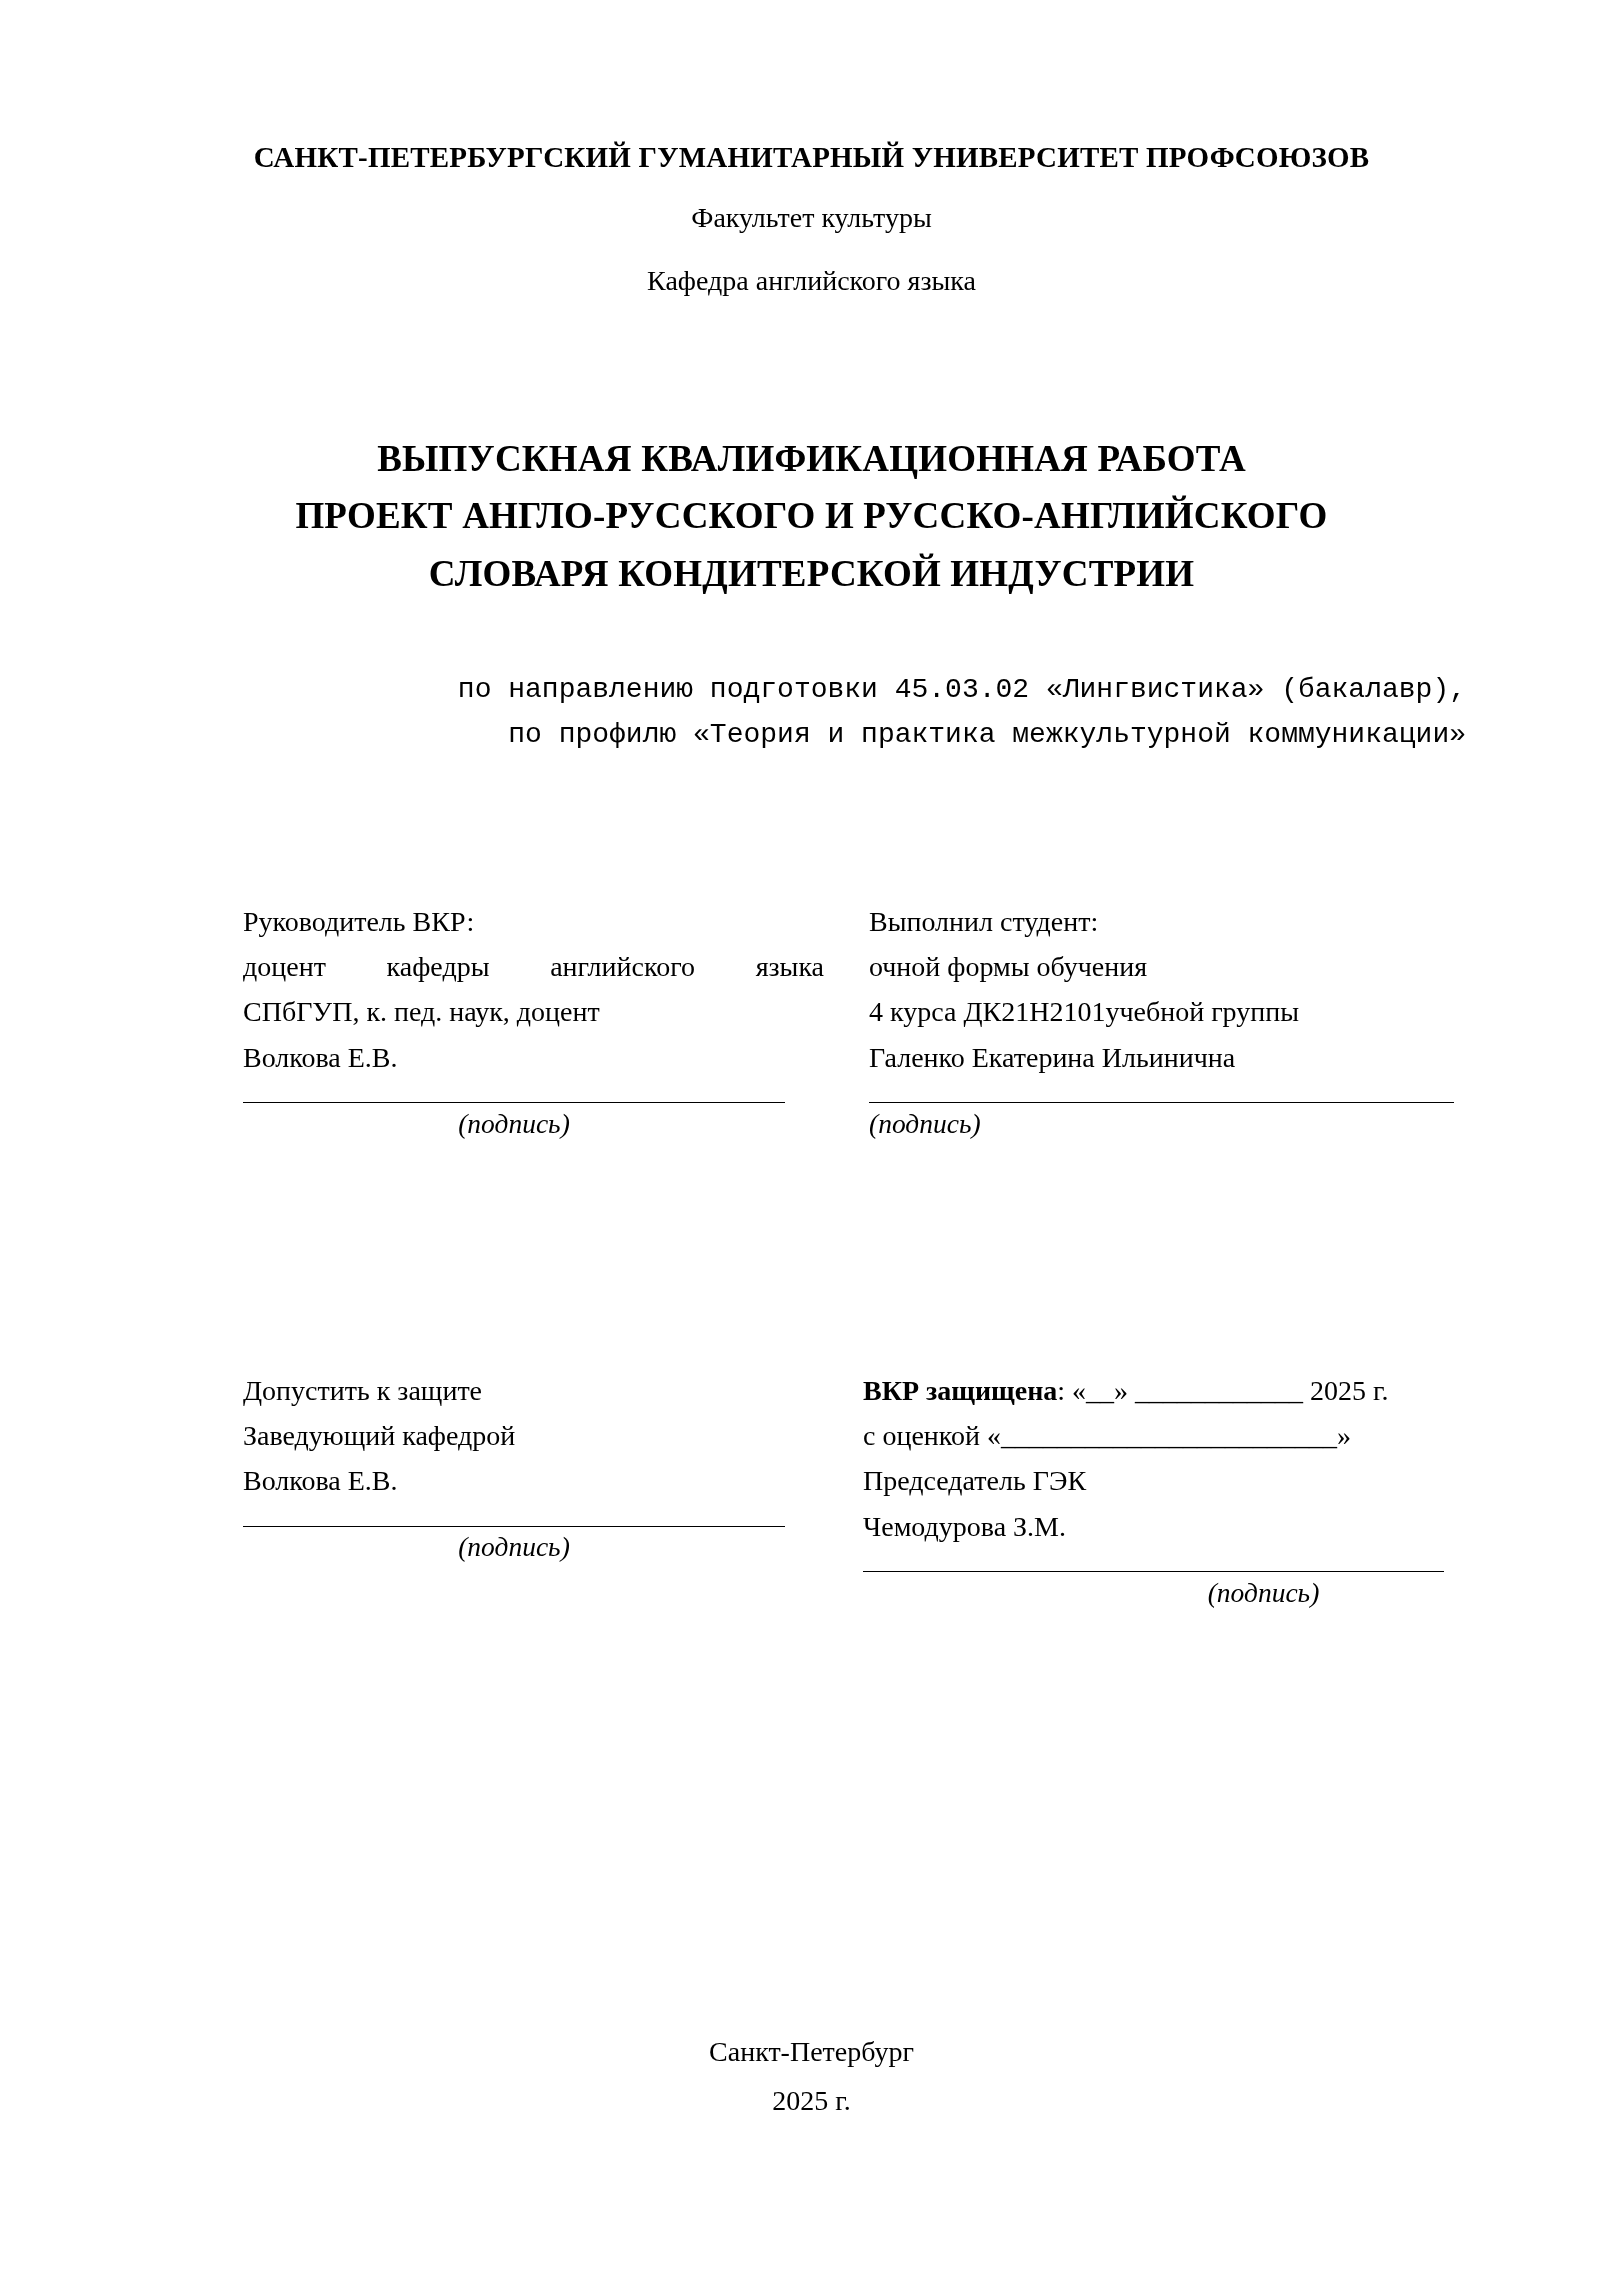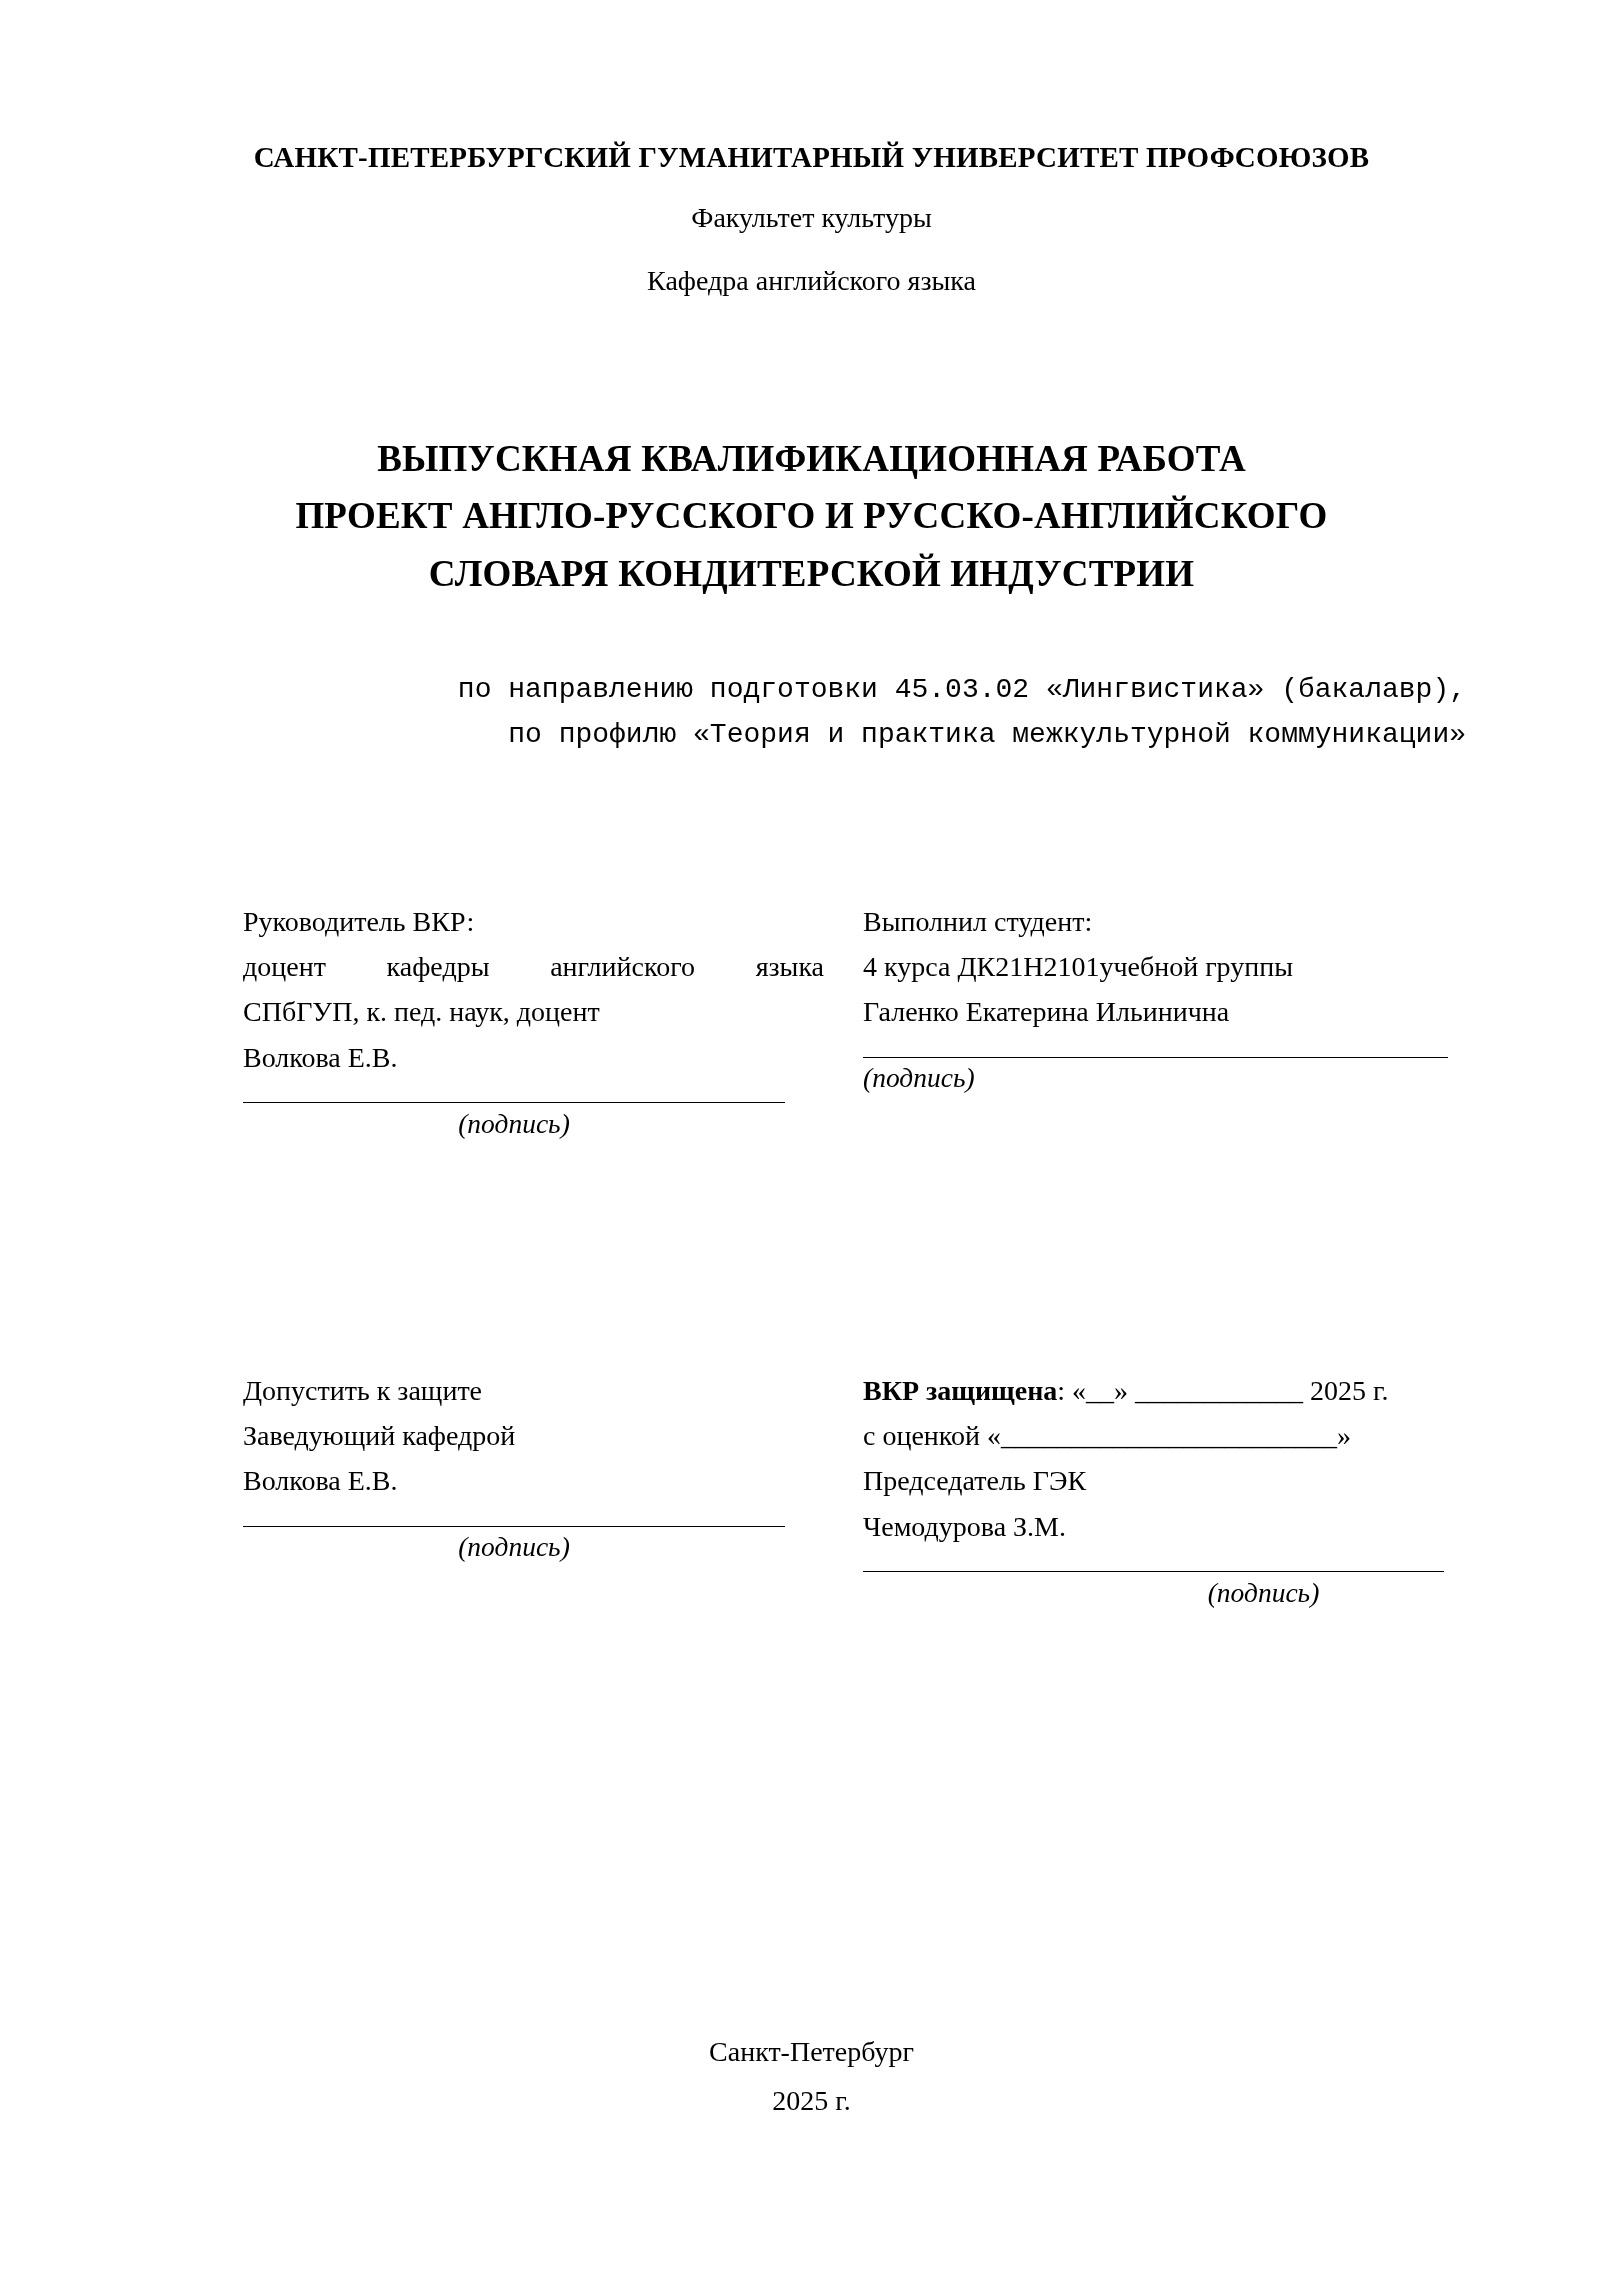--- a/index.html
+++ b/index.html
@@ -58,21 +58,21 @@
     font-family: Liberation Mono, monospace;
   }
   .direction .line {
     font-size: 28px;
     line-height: 1.6;
   }
 
   .people {
     margin-top: 141px;
     display: flex;
-    justify-content: flex-start;
+    justify-content: space-between;
     align-items: flex-start;
   }
   .col-left {
     width: 581px;
     margin-left: 86px;
   }
   .col-right {
     width: 597px;
     margin-left: 39px;
   }
@@ -149,20 +149,21 @@
     <div class="col-left">
       <div class="line">Руководитель ВКР:</div>
       <div class="line justify">доцент кафедры английского языка</div>
       <div class="line">СПбГУП, к. пед. наук, доцент</div>
       <div class="line">Волкова Е.В.</div>
       <div class="sig-rule w-left"></div>
       <div class="sig-caption centered-left">(подпись)</div>
     </div>
     <div class="col-right">
       <div class="line">Выполнил студент:</div>
+      <div class="line">очной формы обучения</div>
       <div class="line">4 курса ДК21Н2101учебной группы</div>
       <div class="line">Галенко Екатерина Ильинична</div>
       <div class="sig-rule w-right"></div>
       <div class="sig-caption left">(подпись)</div>
     </div>
   </div>
 
   <div class="approve">
     <div class="col-left">
       <div class="line">Допустить к защите</div>

